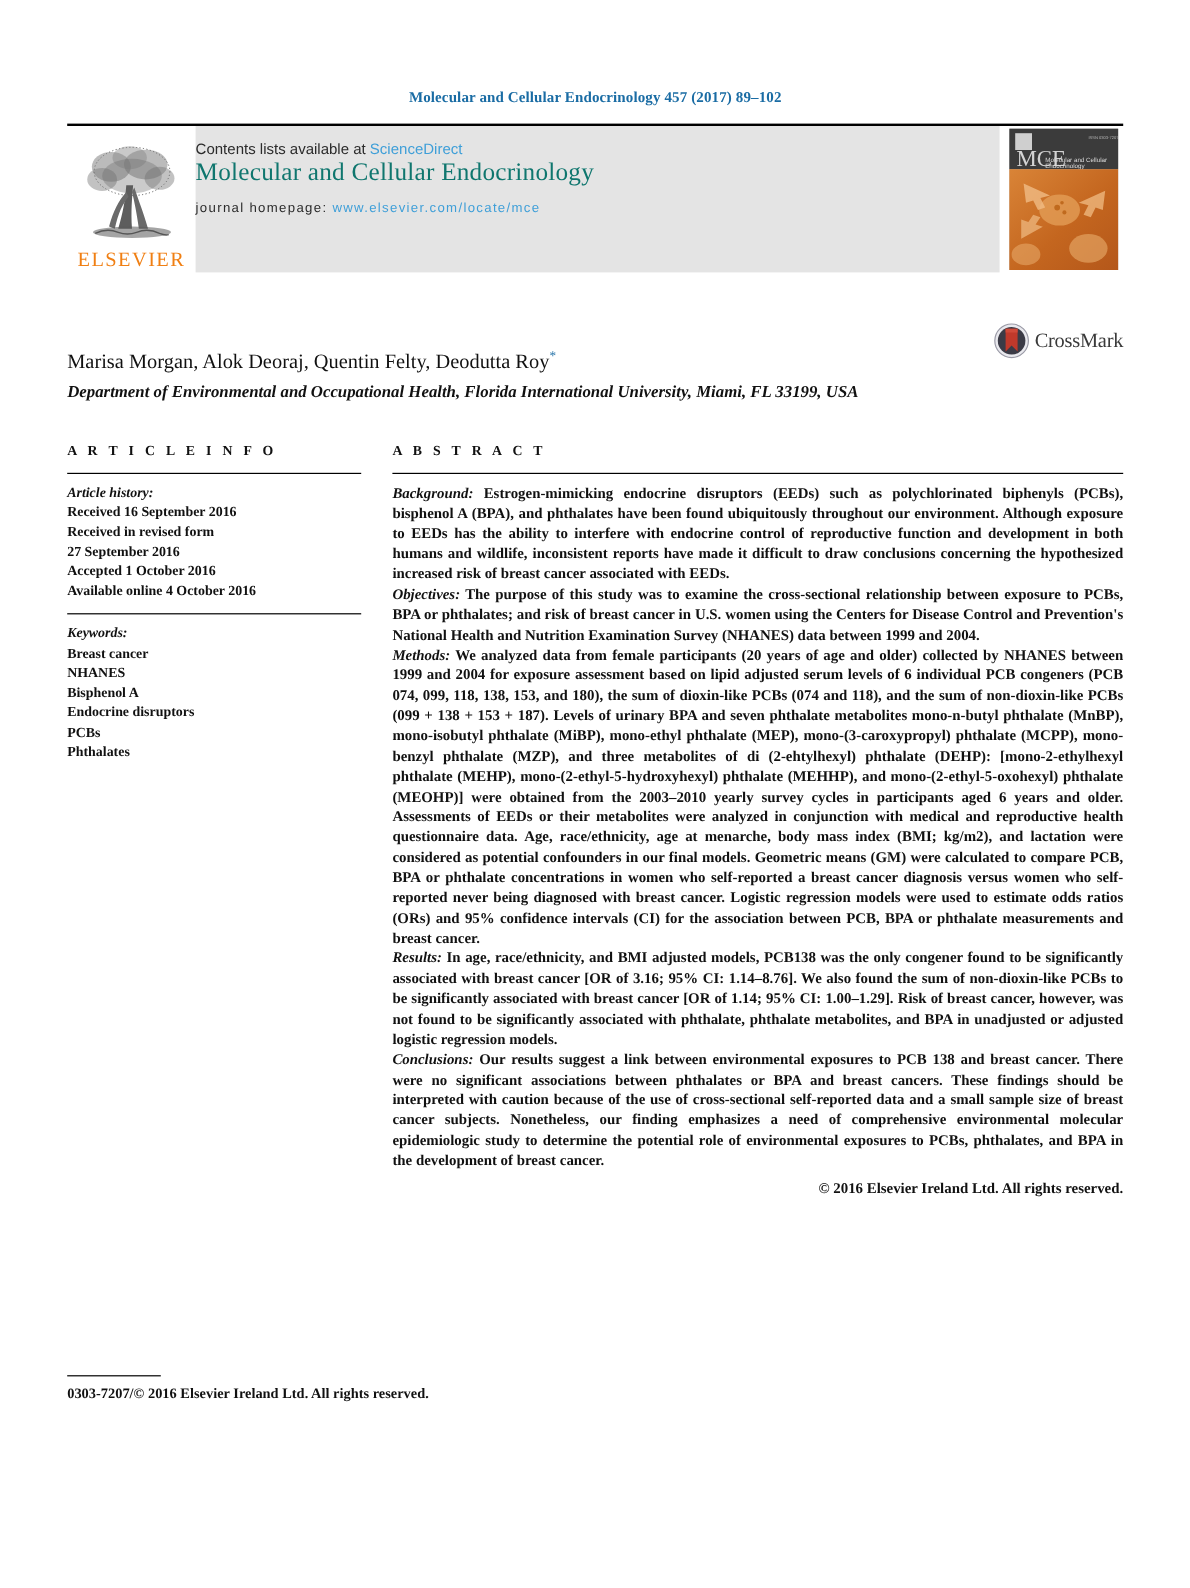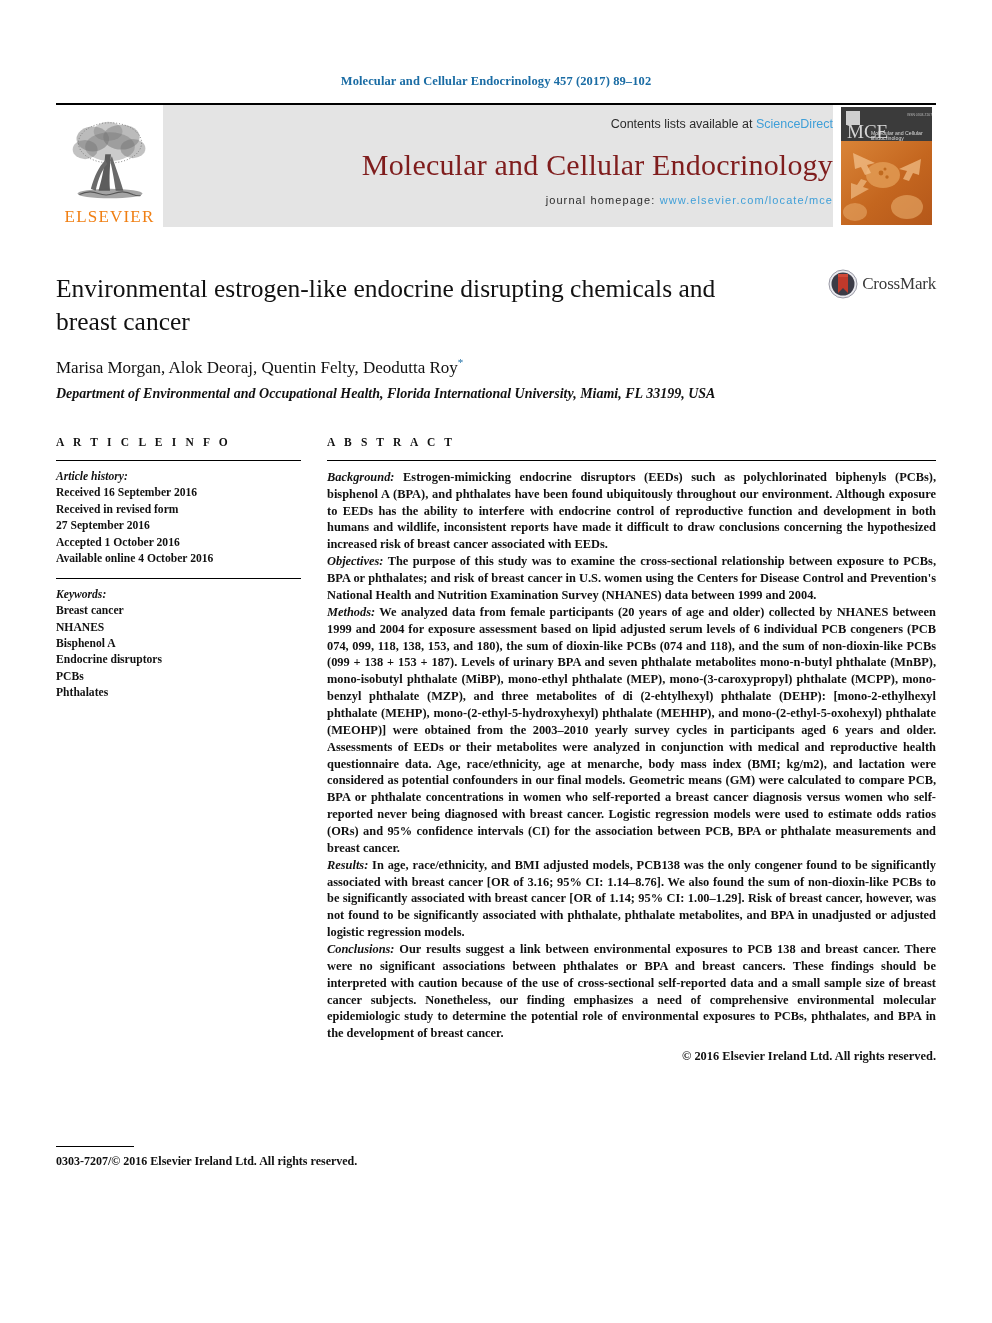--- a/index.html
+++ b/index.html
@@ -62,38 +62,38 @@
     letter-spacing: 1.2px;
     color: #f07f13;
     font-weight: normal;
     margin-top: 1px;
   }
   .masthead-center {
     flex: 1 1 auto;
     background: #e4e4e4;
     display: flex;
     flex-direction: column;
-    align-items: flex-end;
+    align-items: flex-start;
     justify-content: flex-start;
     padding-top: 12px;
     box-sizing: border-box;
   }
   .contents-line {
     font-family: "Liberation Sans", sans-serif;
     font-size: 12.5px;
     color: #2b2b2b;
   }
   .contents-line .sd {
     color: #3f9fd8;
   }
   .journal-title {
     font-family: "Liberation Serif", serif;
-    font-size: 30px;
-    color: #7f1d1d;
-    margin-top: 17px;
+    font-size: 21px;
+    color: #0f766e;
+    margin-top: 0;
     letter-spacing: 0.2px;
   }
   .homepage-line {
     font-family: "Liberation Sans", sans-serif;
     font-size: 11px;
     letter-spacing: 1.1px;
     margin-top: 12px;
     color: #2b2b2b;
   }
   .homepage-line .url { color: #3f9fd8; }
@@ -329,21 +329,20 @@
           <path d="M12 46 L34 56 L26 58 L30 66 L24 68 L20 60 L14 62 Z" fill="#f0bc84" opacity="0.8"></path>
           <path d="M80 52 L58 62 L66 64 L62 72 L68 74 L72 66 L78 68 Z" fill="#f0bc84" opacity="0.75"></path>
           <path d="M10 92 L28 82 L22 80 L26 74 L20 72 L16 78 L10 76 Z" fill="#f0bc84" opacity="0.7"></path>
         </svg>
       </div>
 
     </div>
   </div>
 
   <div class="title-area">
-    <h1 class="paper-title">Environmental estrogen-like endocrine disrupting chemicals and breast cancer</h1>
     <div class="authors">
       <span>Marisa Morgan, Alok Deoraj, Quentin Felty, Deodutta Roy</span><sup>*</sup>
     </div>
     <div class="affiliation">Department of Environmental and Occupational Health, Florida International University, Miami, FL 33199, USA</div>
 
     <div class="crossmark">
       <svg width="30" height="30" viewBox="0 0 30 30">
         <circle cx="15" cy="15" r="14" fill="#e9e9ee" stroke="#9a9aa6" stroke-width="1"></circle>
         <circle cx="15" cy="15" r="11.5" fill="#3b3b46"></circle>
         <path d="M10 5 L20 5 L20 24 L15 19 L10 24 Z" fill="#c0392b"></path>

